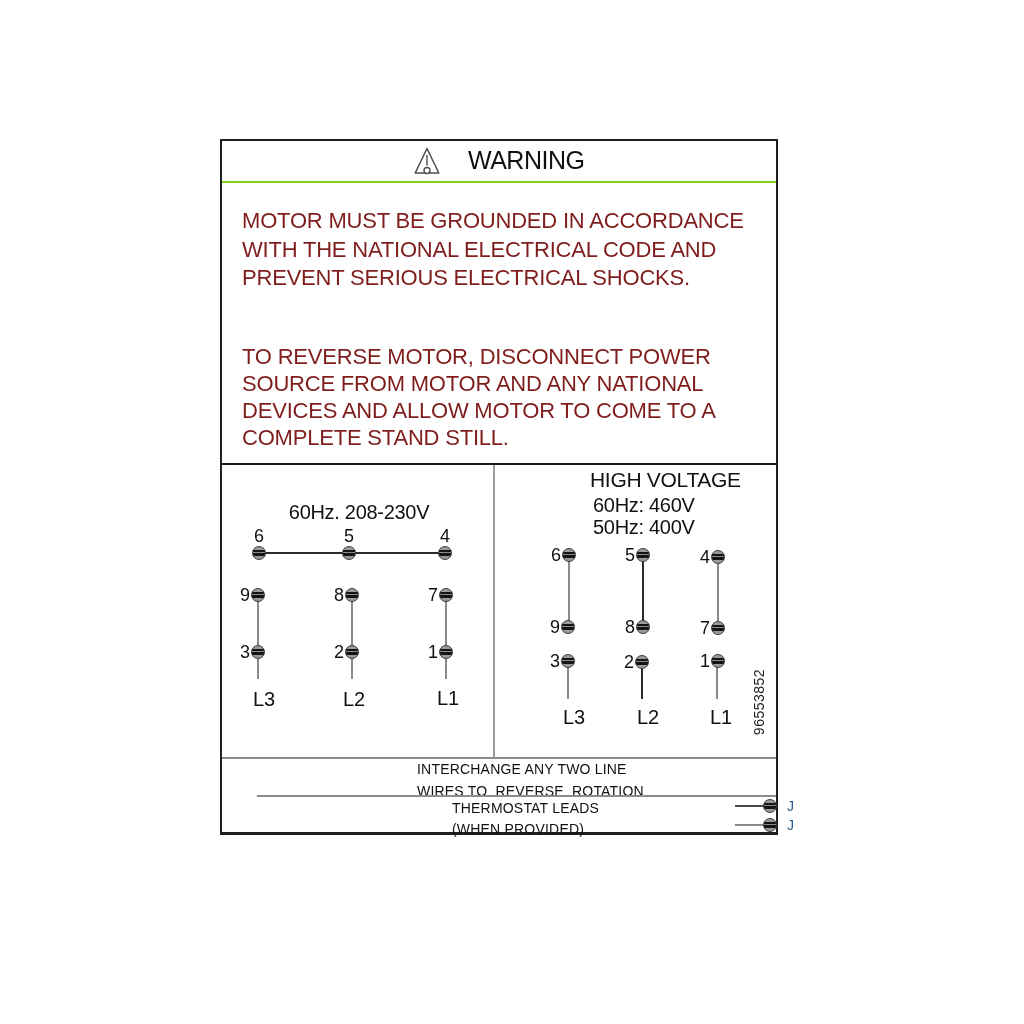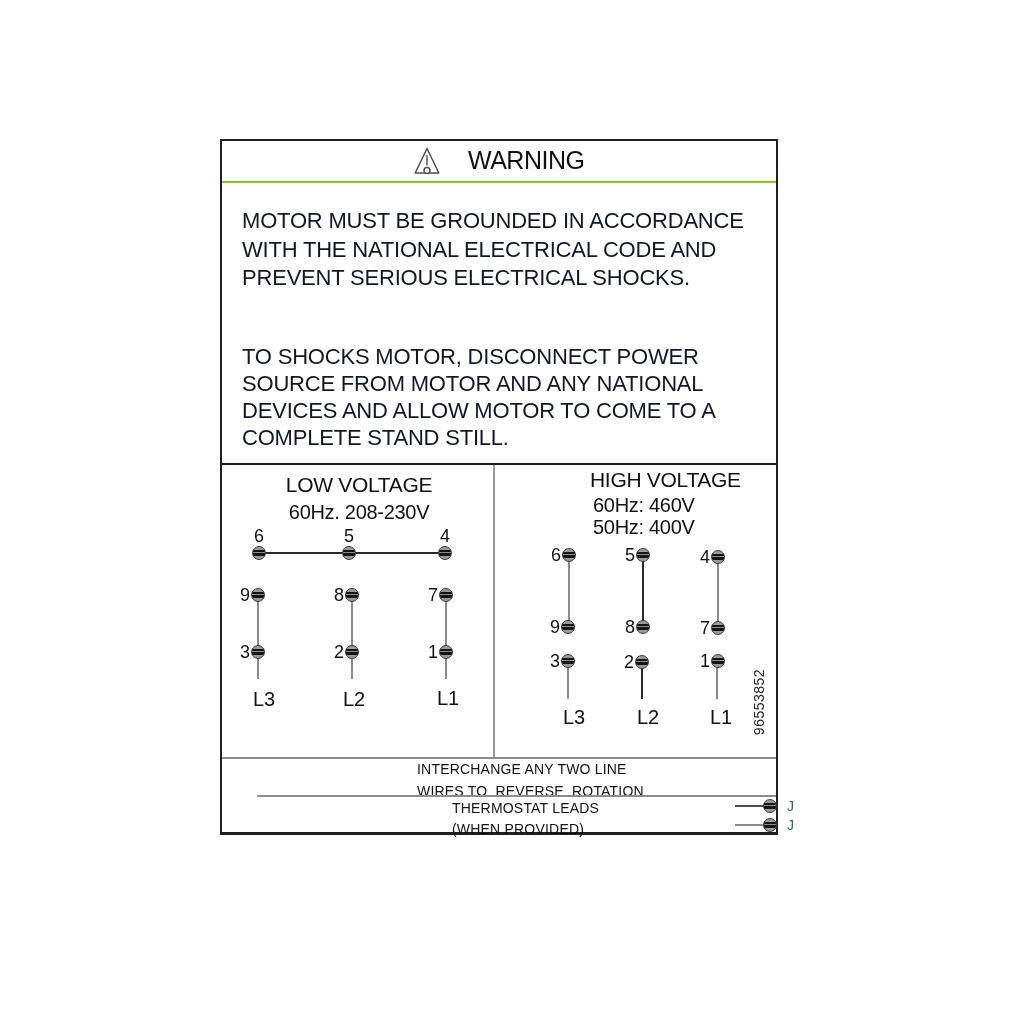--- a/index.html
+++ b/index.html
@@ -5,21 +5,21 @@
   html,body{margin:0;padding:0;background:#ffffff;width:1024px;height:1024px;
     font-family:"Liberation Sans","DejaVu Sans",sans-serif;color:#1a1a1a;}
   #canvas{position:relative;width:1024px;height:1024px;background:#ffffff;overflow:hidden;}
   #label{position:absolute;left:220px;top:139px;width:558px;height:696px;box-sizing:border-box;
     border:2px solid #1f1f1f;border-bottom-width:3px;background:#ffffff;}
   
   .hdr{position:absolute;top:0;left:0;right:0;height:40px;border-bottom:2px solid #84cc16;}
   .hdr-title{position:absolute;left:246px;top:5px;font-size:25px;letter-spacing:-0.5px;color:#111;}
   .hdr-icon{position:absolute;left:190px;top:5px;width:30px;height:30px;}
   
-  .para{position:absolute;left:20px;font-size:22px;line-height:28.5px;letter-spacing:-0.2px;color:#0f172a;}
+  .para{position:absolute;left:20px;font-size:22px;line-height:28.5px;letter-spacing:-0.2px;color:#7f1d1d;}
   
   .diag{position:absolute;left:0;right:0;top:322px;height:294px;border-top:2px solid #1a1a1a;}
   .vdivider{position:absolute;left:271px;top:324px;width:2px;height:292px;background:#9a9a9a;}
   .sec-title{position:absolute;font-size:21px;letter-spacing:-0.3px;color:#111;}
   .sec-sub{position:absolute;font-size:20px;letter-spacing:-0.3px;color:#111;}
   
   .t{position:absolute;width:14px;height:14px;border-radius:50%;box-sizing:border-box;border:1px solid #3a3a3a;
      background:linear-gradient(180deg,#9a9a9a 0%,#9a9a9a 22%,#141414 22%,#141414 38%,#8d8d8d 38%,#8d8d8d 54%,#141414 54%,#141414 72%,#9a9a9a 72%,#9a9a9a 100%);}
   .num{position:absolute;width:18px;font-size:18px;color:#111;text-align:right;}
   .numc{position:absolute;width:24px;font-size:18px;color:#111;text-align:center;}
@@ -51,30 +51,29 @@
       </div>
       <div class="hdr-title">WARNING</div>
     </div>
 
     <div class="para" style="top:66px;">
       <div>MOTOR MUST BE GROUNDED IN ACCORDANCE</div>
       <div>WITH THE NATIONAL ELECTRICAL CODE AND</div>
       <div>PREVENT SERIOUS ELECTRICAL SHOCKS.</div>
     </div>
     <div class="para" style="top:202px;line-height:27px;">
-      <div>TO SHOCKS MOTOR, DISCONNECT POWER</div>
+      <div>TO REVERSE MOTOR, DISCONNECT POWER</div>
       <div>SOURCE FROM MOTOR AND ANY NATIONAL</div>
       <div>DEVICES AND ALLOW MOTOR TO COME TO A</div>
       <div>COMPLETE STAND STILL.</div>
     </div>
 
     <div class="diag"></div>
     <div class="vdivider"></div>
 
-    <div class="sec-title" style="left:17px;top:332px;width:240px;text-align:center;">LOW VOLTAGE</div>
     <div class="sec-sub" style="left:17px;top:360px;width:240px;text-align:center;">60Hz. 208-230V</div>
 
     <div class="hline" style="left:37px;top:411px;width:186px;"></div>
     <div class="numc" style="left:25px;top:385px;">6</div>
     <div class="numc" style="left:115px;top:385px;">5</div>
     <div class="numc" style="left:211px;top:385px;">4</div>
     <div class="t" style="left:30px;top:405px;"></div>
     <div class="t" style="left:120px;top:405px;"></div>
     <div class="t" style="left:216px;top:405px;"></div>
 

